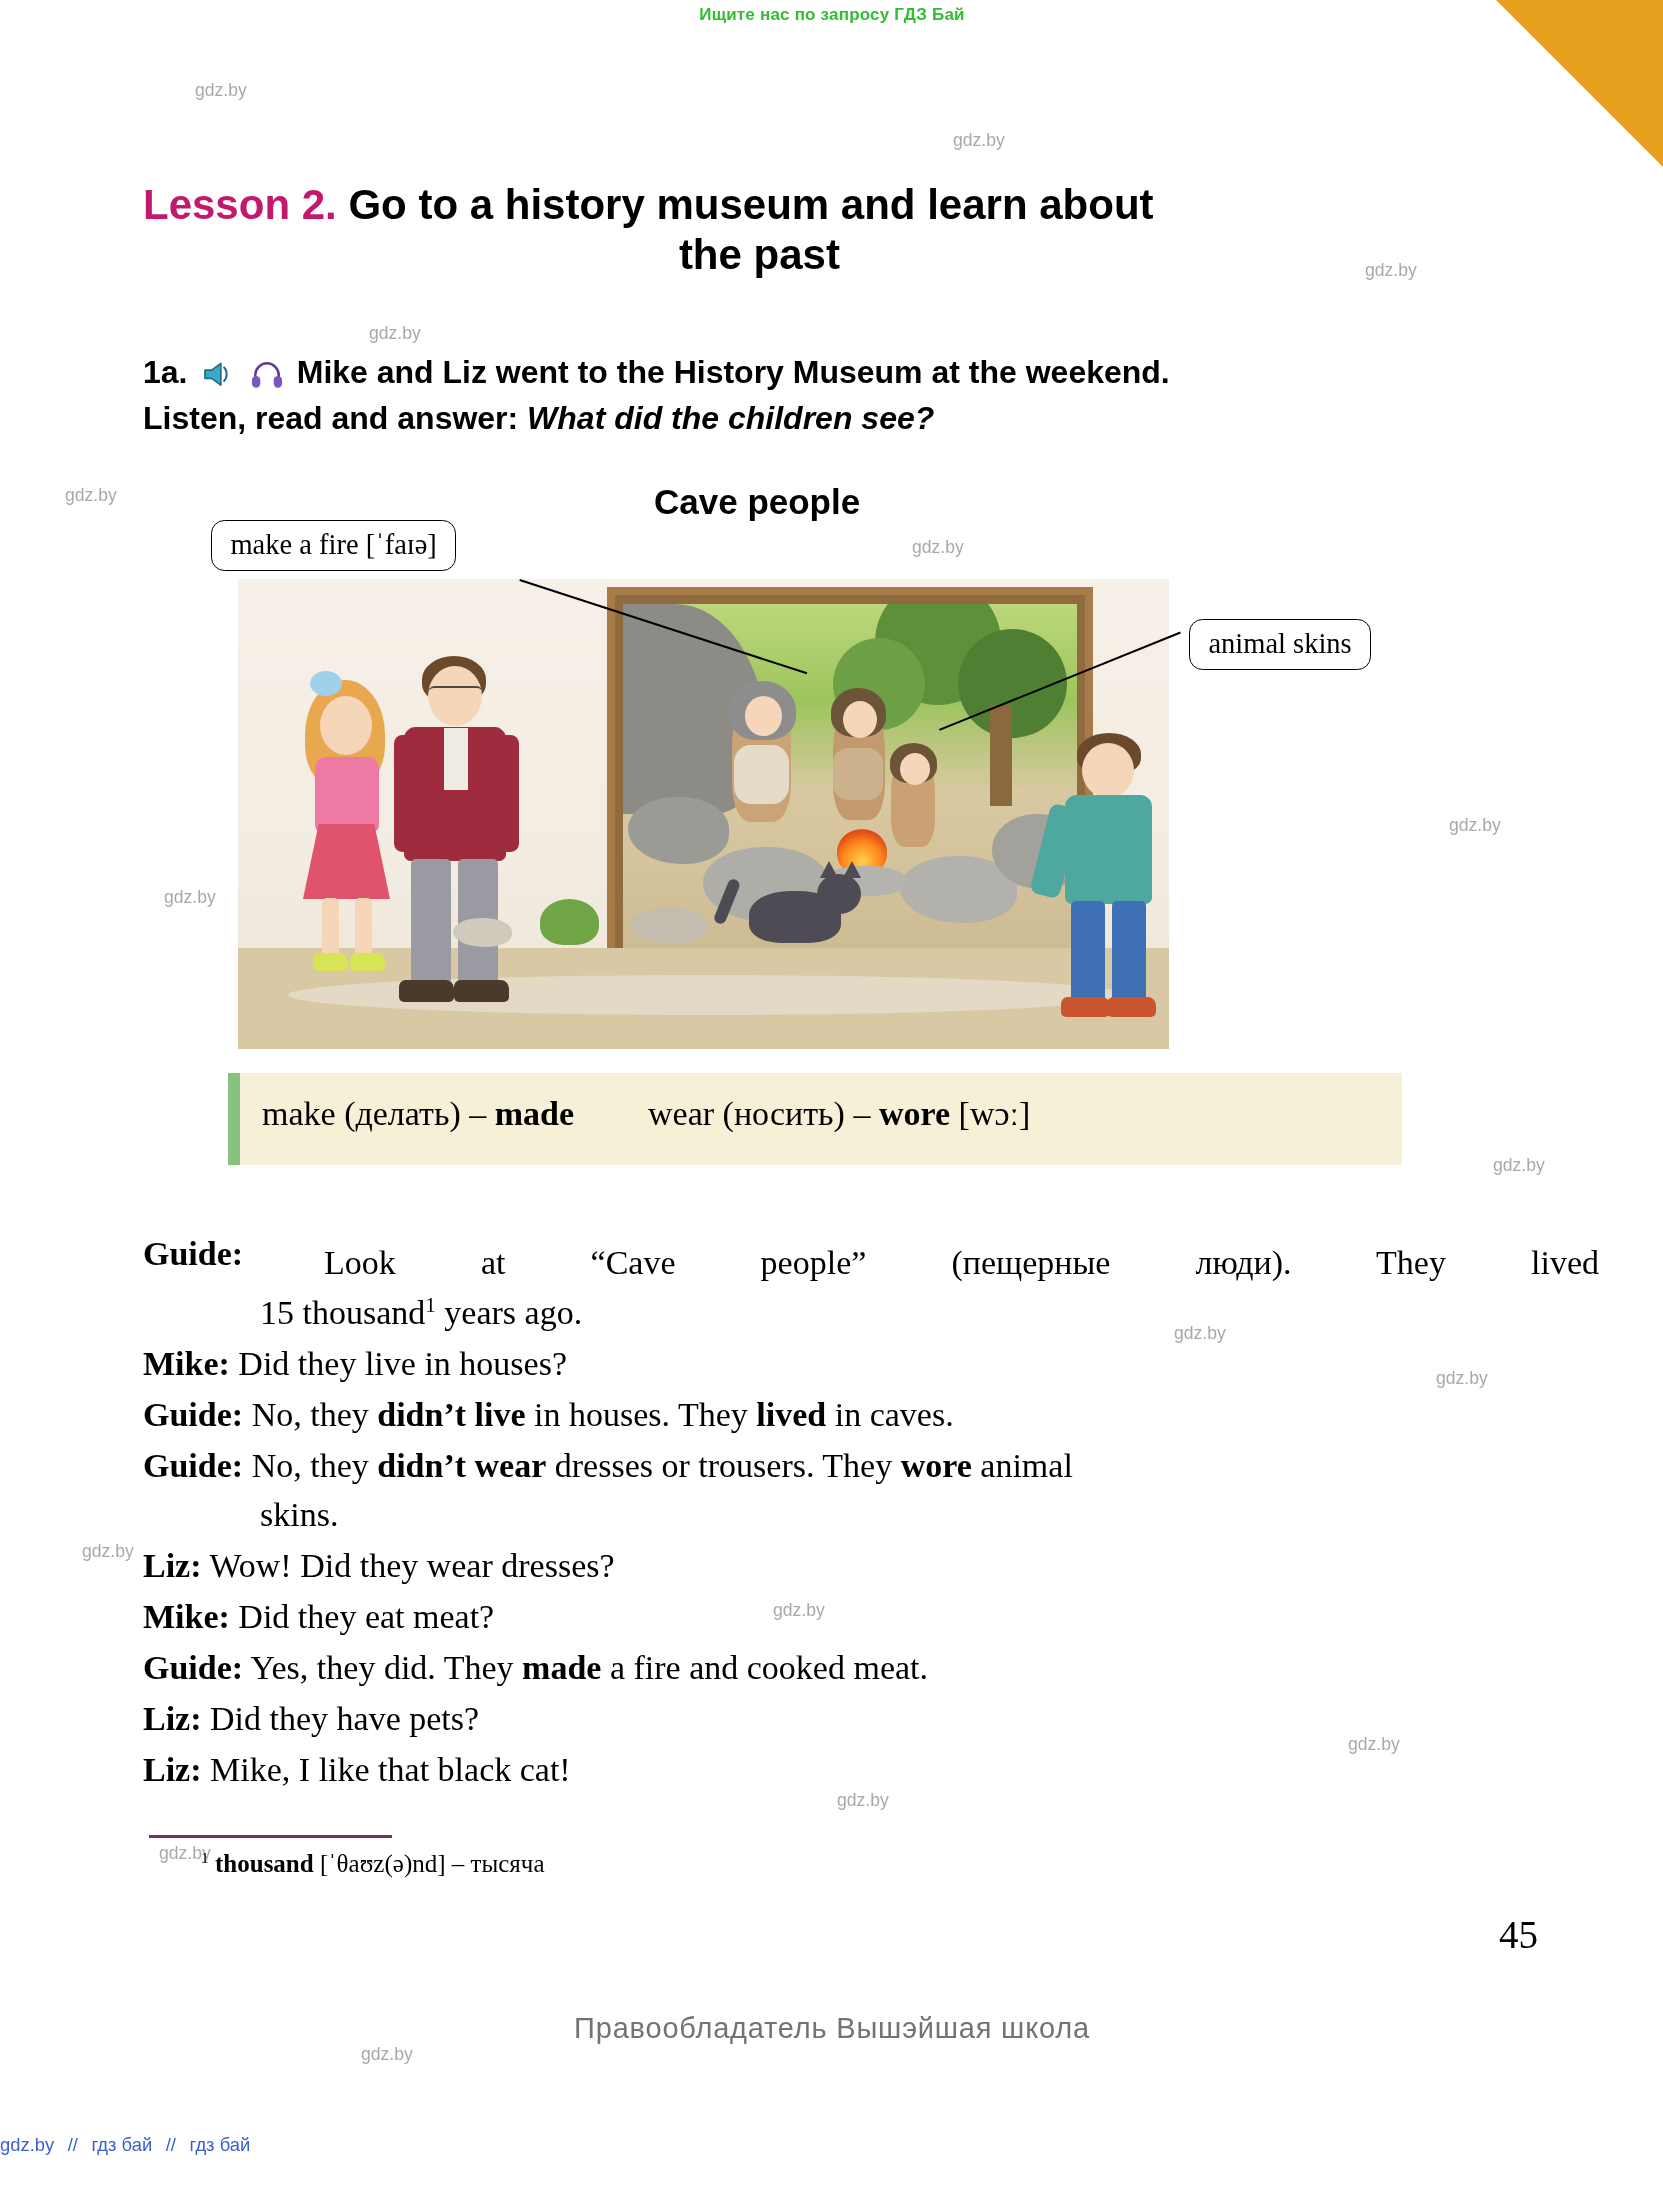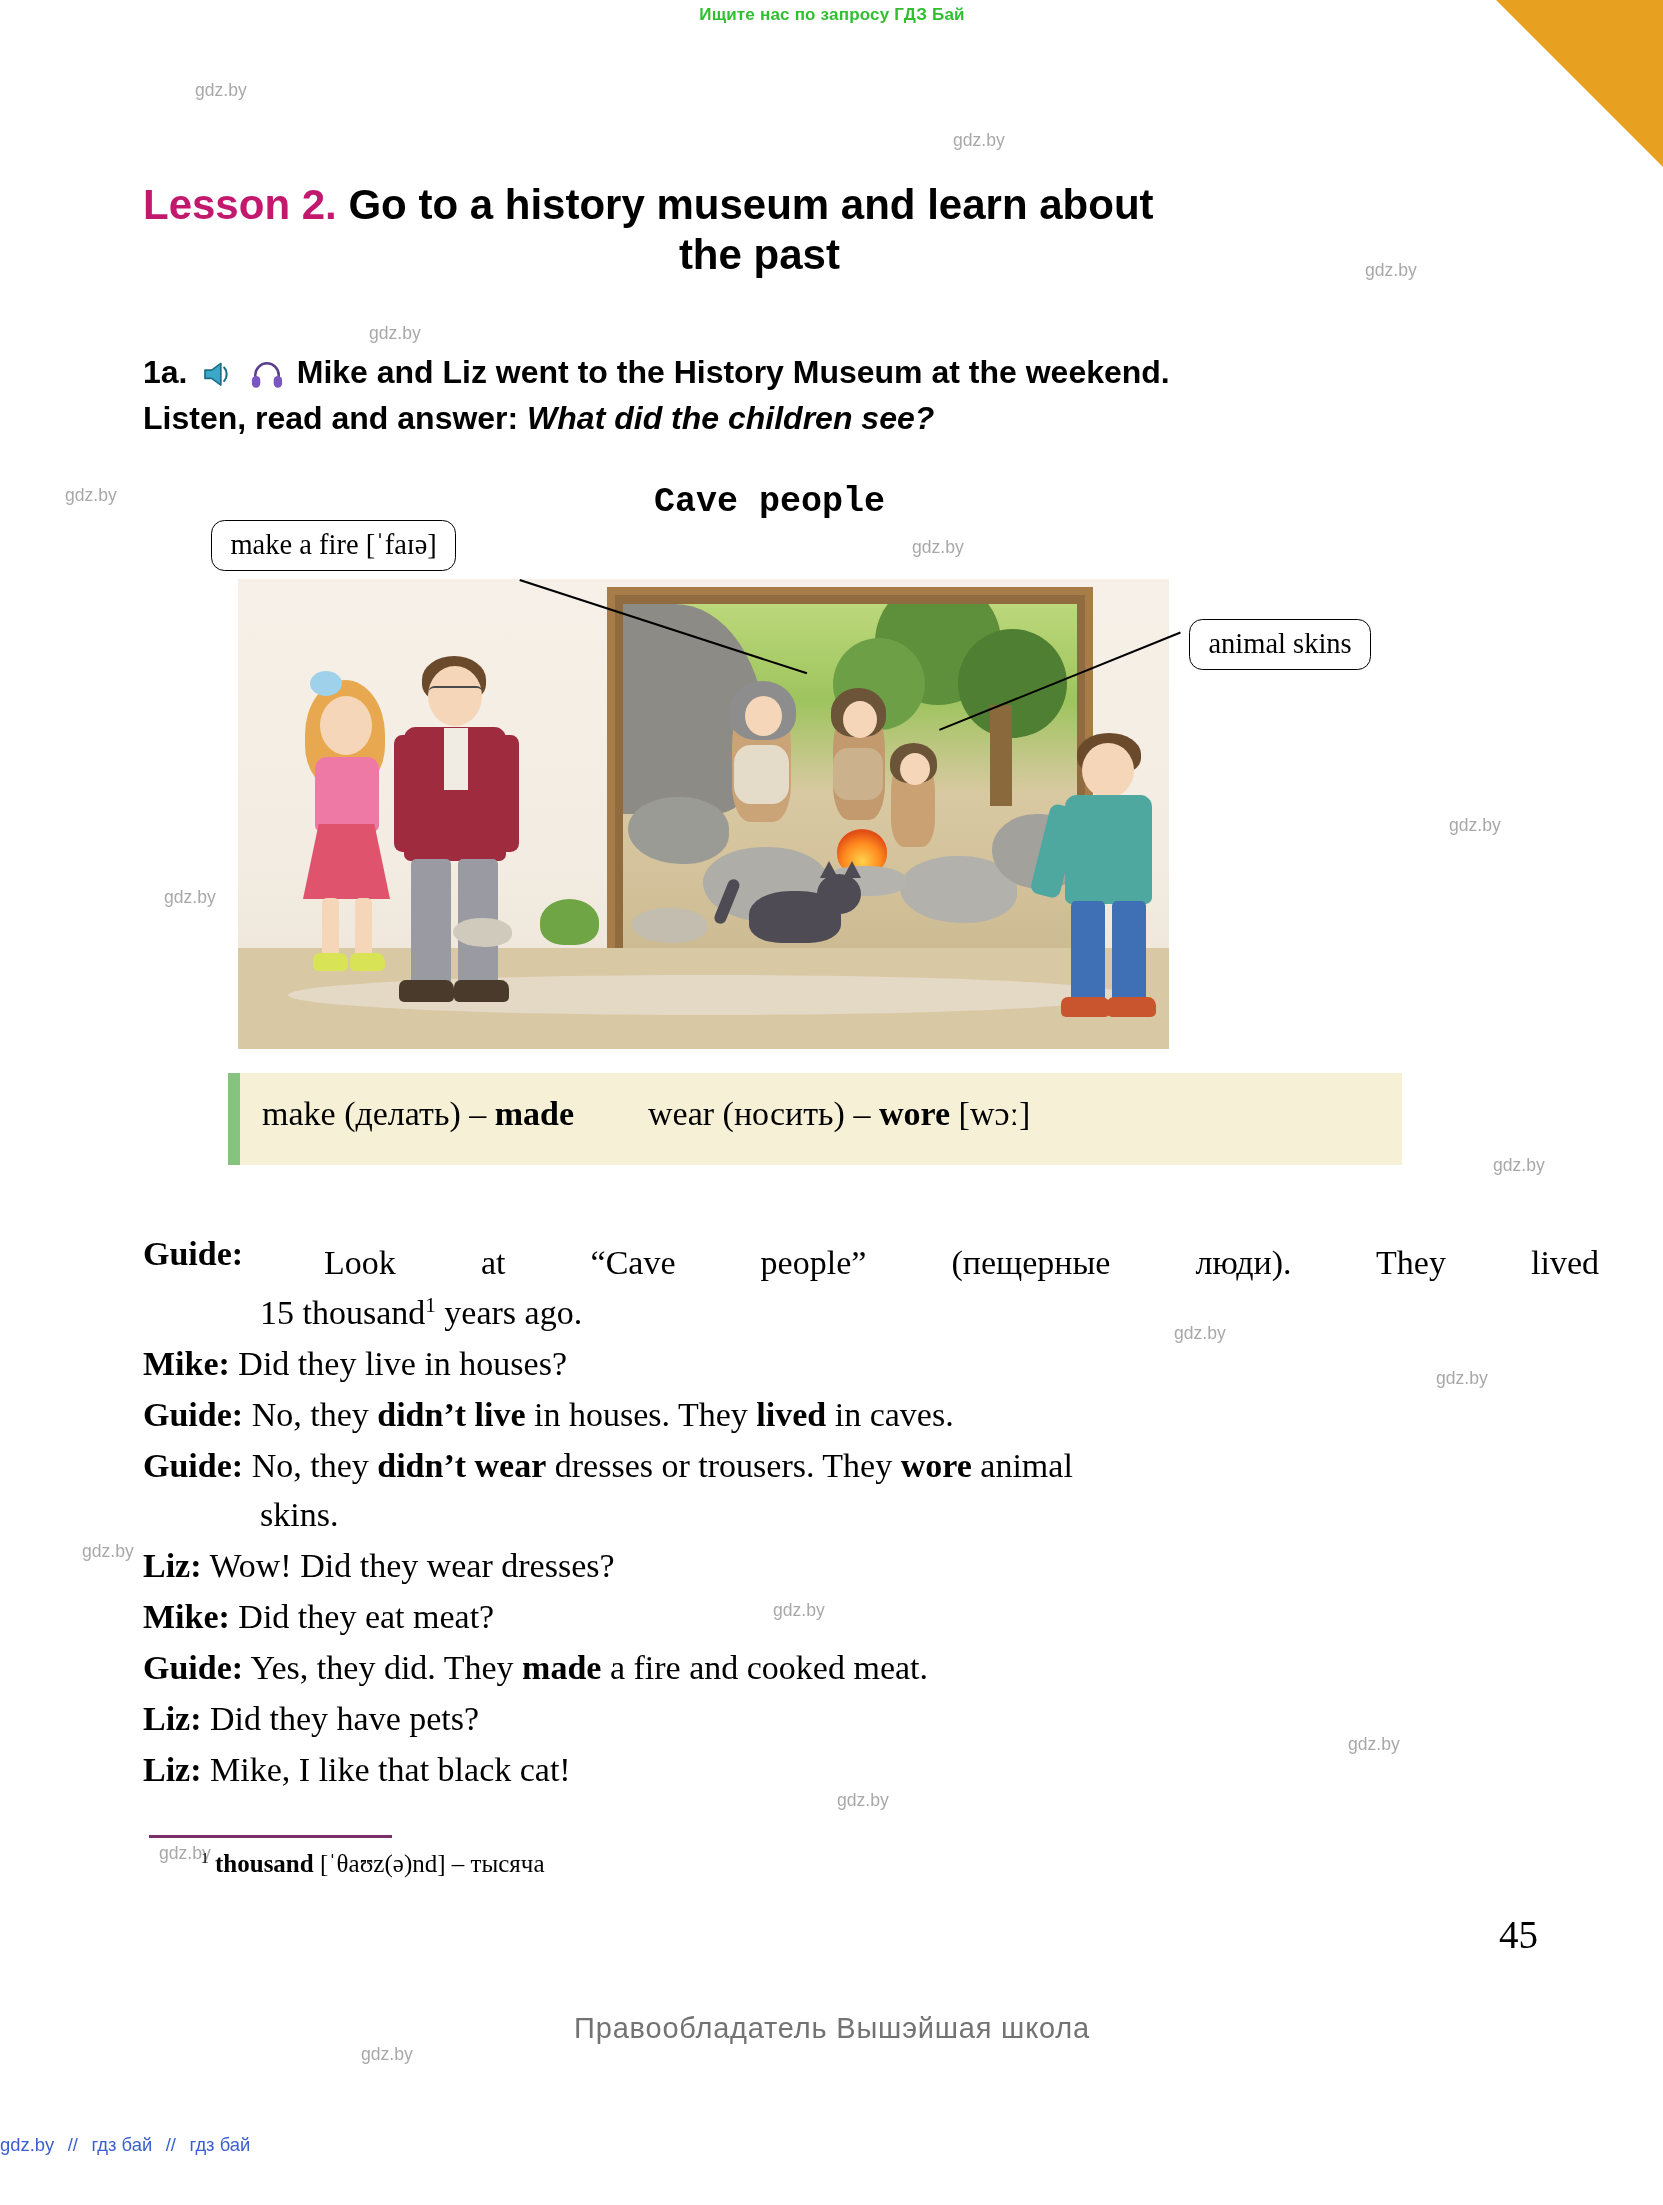--- a/index.html
+++ b/index.html
@@ -104,21 +104,21 @@
   }
   .task-italic {
     font-style: italic;
   }
 
   
   .pic-title {
     position: absolute;
     left: 654px;
     top: 482px;
-    font-family: Liberation Mono, monospace;
+    font-family: Liberation Sans, sans-serif;
     font-weight: bold;
     font-size: 35px;
     color: #000;
   }
 
   .callout {
     position: absolute;
     border: 1.7px solid #000;
     border-radius: 13.4px;
     background: #fff;

